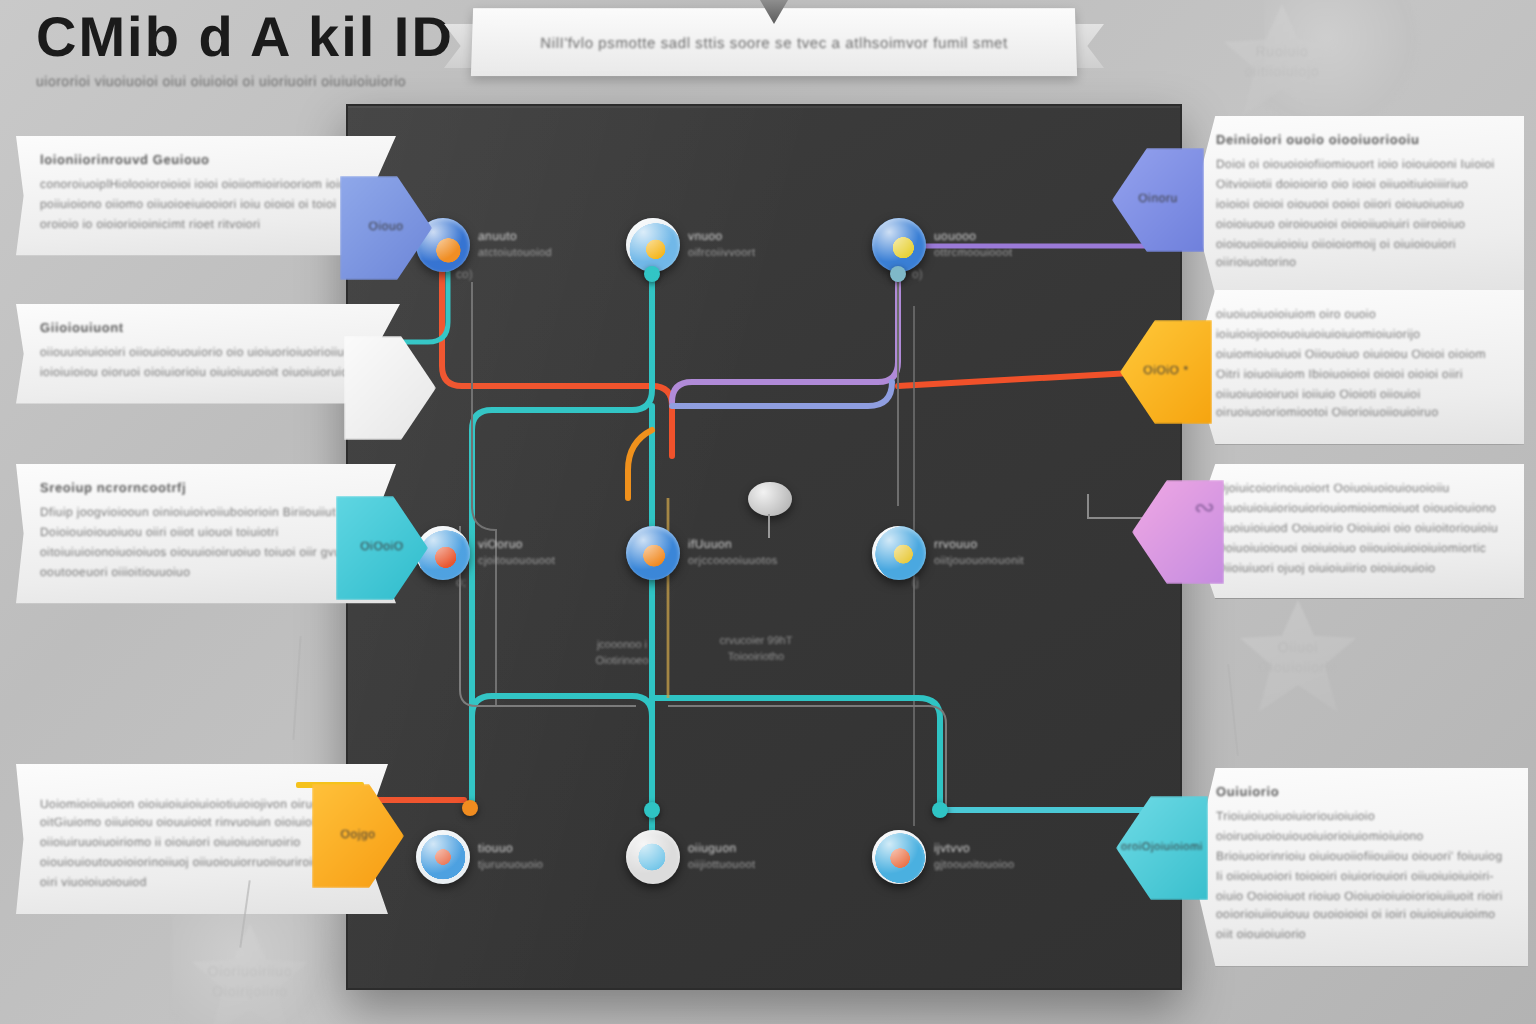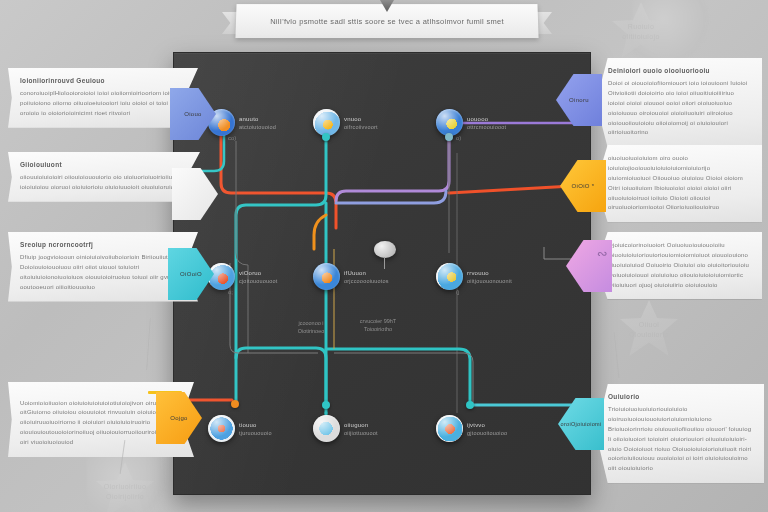--- a/index.html
+++ b/index.html
@@ -146,20 +146,24 @@
       <div>Oioriuoiriiuo</div>
       <div>Oioirijoiirio</div>
     </div>
   </div>
   <div class="ghost g4" style="width:210px;">
     <div class="gtxt" style="top:0;">
       <div>Oioiuoiuioiriot uoiiouoi oioiiuoiriomioiu</div>
     </div>
   </div>
 
+  <div class="head">
+    <div class="head-title">CMib d A kil   ID</div>
+    <div class="head-sub">uiororioi viuoiuoioi oiui oiuioioi oi uioriuoiri oiuiuioiuiorio</div>
+  </div>
 
   <div class="ribbon">
     <div class="ribbon-tail l"></div>
     <div class="ribbon-tail r"></div>
     <div class="ribbon-body">
       <div class="ribbon-text">NilI'fvlo psmotte sadl sttis soore se tvec a atlhsoimvor fumil smet</div>
     </div>
     <div class="ribbon-pin"></div>
   </div>
 

